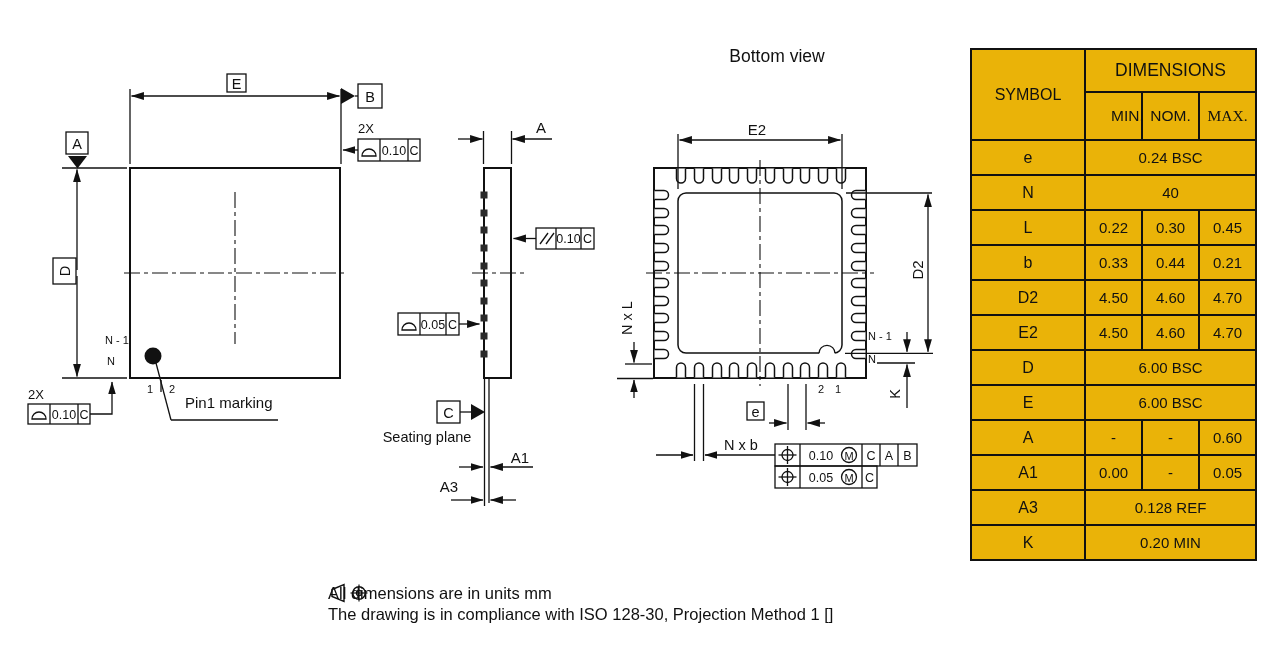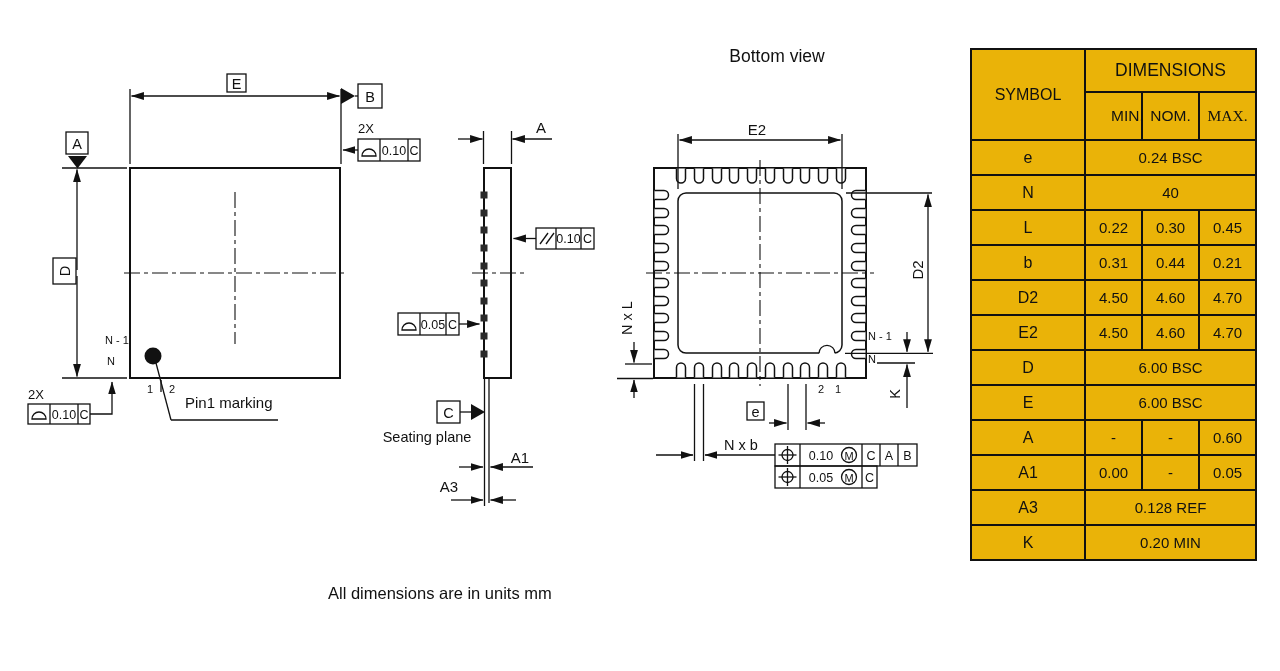--- a/index.html
+++ b/index.html
@@ -316,21 +316,21 @@
     <td colspan="3">40</td>
   </tr>
   <tr class="data">
     <td class="sym">L</td>
     <td>0.22</td>
     <td>0.30</td>
     <td>0.45</td>
   </tr>
   <tr class="data">
     <td class="sym">b</td>
-    <td>0.31</td>
+    <td>0.33</td>
     <td>0.44</td>
     <td>0.21</td>
   </tr>
   <tr class="data">
     <td class="sym">D2</td>
     <td>4.50</td>
     <td>4.60</td>
     <td>4.70</td>
   </tr>
   <tr class="data">
@@ -365,15 +365,26 @@
   </tr>
   <tr class="data">
     <td class="sym">K</td>
     <td colspan="3">0.20 MIN</td>
   </tr>
 </tbody>
     </table>
 
 <div id="notes">
   <div class="row">All dimensions are in units mm</div>
+  <div class="row">
+    <span>The drawing is in compliance with ISO 128-30, Projection Method 1 [</span>
+    <svg id="proj-icon" width="40" height="20" viewBox="0 0 40 20">
+      <polygon points="2,6.5 14,1.5 14,18.5 2,13.5" fill="none" stroke="#111" stroke-width="1.4"></polygon>
+      <circle cx="29" cy="10" r="6.2" fill="none" stroke="#111" stroke-width="1.4"></circle>
+      <circle cx="29" cy="10" r="2.6" fill="none" stroke="#111" stroke-width="1.2"></circle>
+      <line x1="20.5" y1="10" x2="37.5" y2="10" stroke="#111" stroke-width="1.2"></line>
+      <line x1="29" y1="1.5" x2="29" y2="18.5" stroke="#111" stroke-width="1.2"></line>
+    </svg>
+    <span>]</span>
+  </div>
 </div>
 
 </div>
 
 </body></html>

